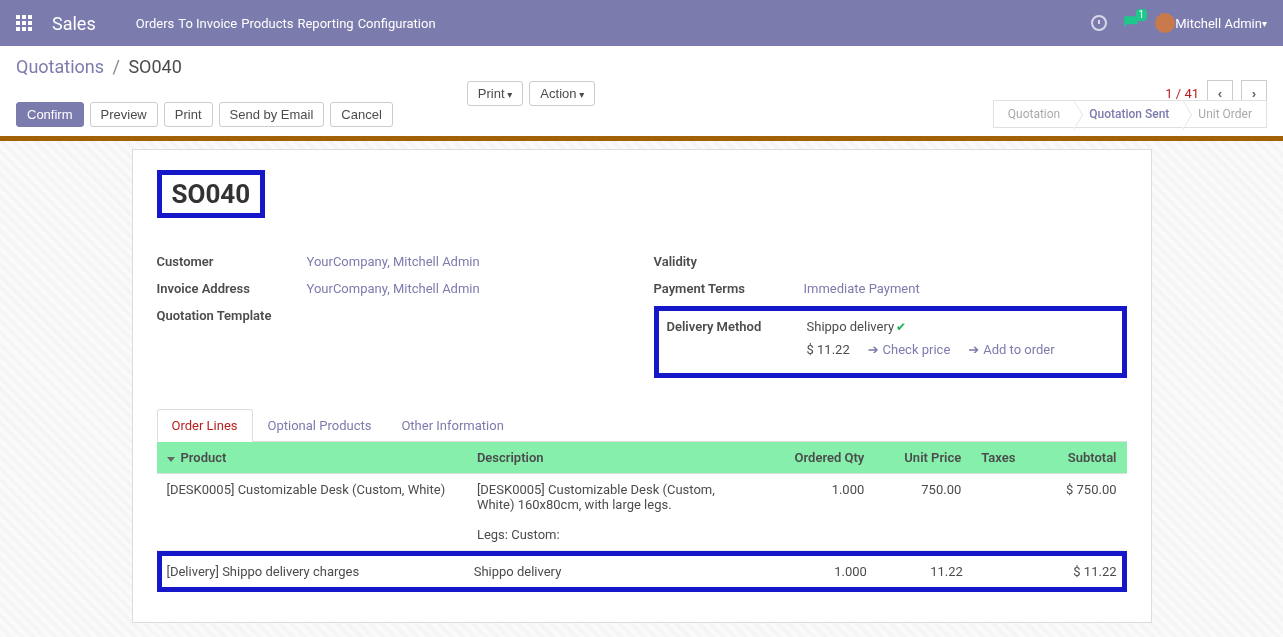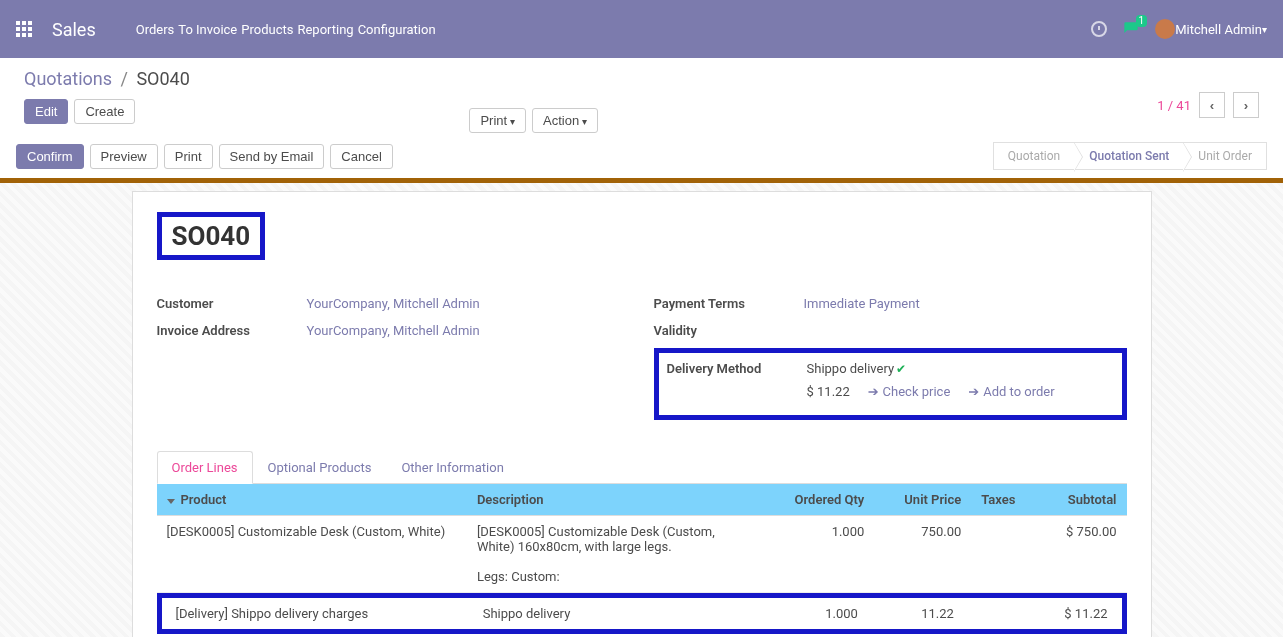--- a/index.html
+++ b/index.html
@@ -1,19 +1,19 @@
 <!DOCTYPE html>
 <html><head>
 <meta charset="utf-8">
 <style>
 * { box-sizing: border-box; margin: 0; padding: 0; }
 body { font-family: -apple-system, BlinkMacSystemFont, "Segoe UI", Roboto, Helvetica, Arial, sans-serif; font-size: 13px; color: #4c4c4c; background: #fff; }
 
 
-.navbar { background: #7c7bad; height: 58px; display: flex; align-items: center; padding: 0 16px; color: #fff; }
+.navbar { background: #7c7bad; height: 46px; display: flex; align-items: center; padding: 0 16px; color: #fff; }
 .navbar .apps-icon { width: 16px; height: 16px; display: grid; grid-template-columns: repeat(3,4px); gap: 2px; margin-right: 20px; cursor: pointer; }
 .navbar .apps-icon span { background: #fff; width:4px; height:4px; }
 .navbar .brand { font-size: 18px; font-weight: 400; margin-right: 40px; }
 .navbar .nav-links { display: flex; gap: 4px; font-size: 13px; }
 .navbar .nav-links span { cursor: pointer; }
 .navbar .right { margin-left: auto; display: flex; align-items: center; gap: 16px; }
 .navbar .icon-clock { width:16px; height:16px; border:2px solid rgba(255,255,255,0.7); border-radius:50%; position:relative; }
 .navbar .icon-clock::before { content:''; position:absolute; top:3px; left:5px; width:2px; height:4px; background:rgba(255,255,255,0.7); }
 .navbar .icon-chat { position:relative; display:flex; align-items:center; }
 .navbar .icon-chat svg { width:16px; height:16px; fill:#1cc88a; }
@@ -60,32 +60,32 @@
 .delivery-row .value-area { flex:1;}
 .check-green { color:#1cb056; font-size:12px; margin-left:2px;}
 .sub-actions { margin-top:8px; display:flex; align-items:center; gap:18px; font-size:13px;}
 .sub-actions .price { color:#4c4c4c;}
 .sub-actions .link-action { color:#7c7bad; cursor:pointer; display:flex; align-items:center; gap:4px;}
 .arrow-right { display:inline-block; }
 
 
 .tabs { display:flex; border-bottom:1px solid #ddd; margin-top:30px; padding:0 0; }
 .tab { padding:8px 14px; font-size:13px; cursor:pointer; color:#7c7bad; border:1px solid transparent; border-bottom:none; position:relative; top:1px;}
-.tab.active { color:#ec4899; border-color:#ddd; border-bottom:1px solid #fff; background:#fff; border-radius:3px 3px 0 0;}
+.tab.active { color:#b91c1c; border-color:#ddd; border-bottom:1px solid #fff; background:#fff; border-radius:3px 3px 0 0;}
 
 
 table.order-lines { width:100%; border-collapse:collapse; font-size:13px; margin-top:0;}
-table.order-lines th { text-align:left; background:#7dd3fc; padding:8px 10px; font-weight:600; border-bottom:1px solid #ddd;}
+table.order-lines th { text-align:left; background:#86efac; padding:8px 10px; font-weight:600; border-bottom:1px solid #ddd;}
 table.order-lines th.num, table.order-lines td.num { text-align:right;}
 table.order-lines td { padding:8px 10px; vertical-align:top; border-bottom:1px solid #eee;}
 .dropdown-indicator { display:inline-block; width:0; height:0; border-left:4px solid transparent; border-right:4px solid transparent; border-top:5px solid #666; margin-right:6px;}
 
 .delivery-line-box { border:5px solid #1617c8; margin-top:0px;}
 .delivery-line-box table { width:100%; border-collapse:collapse;}
-.delivery-line-box td { padding:8px 14px; font-size:13px;}
+.delivery-line-box td { padding:8px 5px; font-size:13px;}
 </style>
 </head>
 <body>
 
 <div class="navbar">
   <div class="apps-icon">
     <span></span>
       <span></span>
       <span></span>
       <span></span>
@@ -112,38 +112,34 @@
       <span class="badge">1</span>
     </div>
     <div class="user">
       <div class="avatar"></div>
       <span>Mitchell Admin</span>
       <span class="caret-down">▾</span>
     </div>
   </div>
 </div>
 
-<div style="display:flex; align-items:flex-start; padding:10px 24px 0;">
+<div style="display:flex; align-items:flex-start; padding:10px 16px 0;">
   <div>
     <div class="breadcrumb">
       <span style="cursor:pointer;">Quotations</span>
       <span class="sep">/</span>
       <span class="current">SO040</span>
     </div>
-    <div style="display:flex; gap:6px; margin-top:10px;">
-      <button class="btn primary">Edit</button>
-      <button class="btn">Create</button>
-    </div>
   </div>
   <div style="margin:auto; position:relative; top:24px; display:flex; gap:6px;">
     <button class="btn dropdown">Print</button>
     <button class="btn dropdown">Action</button>
   </div>
   <div style="margin-left:auto; position:relative; top:24px; display:flex; align-items:center; gap:8px;">
-    <span style="color:#ec4899;">1 / 41</span>
+    <span style="color:#b91c1c;">1 / 41</span>
     <button class="pager-btn">‹</button>
     <button class="pager-btn">›</button>
   </div>
 </div>
 
 <div style="height:10px;"></div>
 
 <div class="action-row">
   <div class="left">
     <button class="btn primary">Confirm</button>
@@ -171,30 +167,34 @@
 
         <div class="form-col">
           <div class="form-row">
             <div class="label">Customer</div>
             <div class="value link">YourCompany, Mitchell Admin</div>
           </div>
           <div class="form-row">
             <div class="label">Invoice Address</div>
             <div class="value link">YourCompany, Mitchell Admin</div>
           </div>
+          <div class="form-row">
+            <div class="label">Quotation Template</div>
+            <div class="value"></div>
+          </div>
         </div>
 
         <div class="form-col">
+          <div class="form-row">
+            <div class="label">Validity</div>
+            <div class="value"></div>
+          </div>
           <div class="form-row">
             <div class="label">Payment Terms</div>
             <div class="value link">Immediate Payment</div>
-          </div>
-          <div class="form-row">
-            <div class="label">Validity</div>
-            <div class="value"></div>
           </div>
 
           <div class="delivery-box">
             <div class="delivery-row">
               <div class="label">Delivery Method</div>
               <div class="value-area">
                 <span style="cursor:pointer;">Shippo delivery</span><span class="check-green">✔</span>
                 <div class="sub-actions">
                   <span class="price">$ 11.22</span>
                   <span class="link-action">

